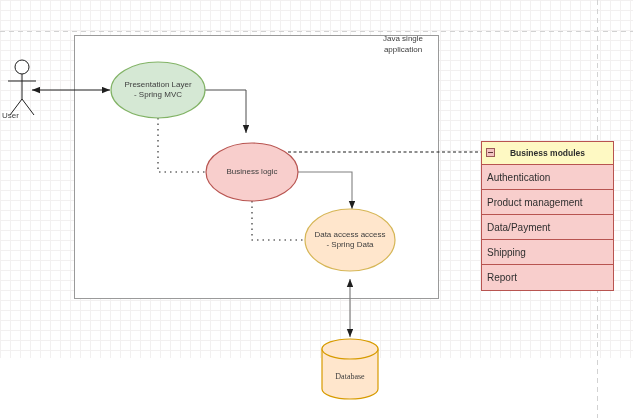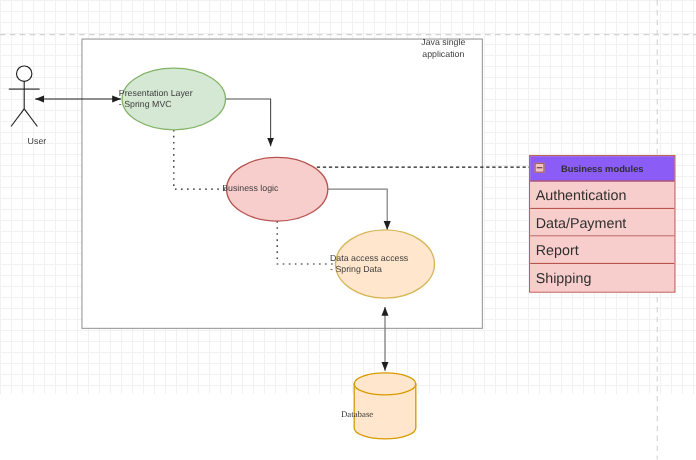--- a/index.html
+++ b/index.html
@@ -35,20 +35,21 @@
   #svg-layer {
     position: absolute;
     left: 0;
     top: 0;
     width: 633px;
     height: 418px;
   }
 
   .node-label {
     position: absolute;
+    text-align: center;
     color: #3d3d3d;
     font-size: 8px;
     line-height: 10px;
     pointer-events: none;
     white-space: pre-line;
   }
 
   .container-label {
     position: absolute;
     left: 370px;
@@ -57,23 +58,23 @@
     text-align: center;
     color: #3d3d3d;
     font-size: 8px;
     line-height: 10.5px;
     white-space: pre-line;
   }
 
   .actor-label {
     position: absolute;
     left: 2px;
-    top: 124px;
+    top: 111px;
     width: 40px;
-    text-align: right;
+    text-align: left;
     color: #3d3d3d;
     font-size: 8px;
   }
 
   
   #modules-table {
     position: absolute;
     left: 481px;
     top: 141px;
     width: 133px;
@@ -84,21 +85,21 @@
   .module-header {
     position: relative;
     height: 23px;
     line-height: 23px;
     text-align: center;
     font-size: 8.5px;
     font-weight: bold;
     color: #2f2f2f;
     border-bottom: 1px solid #b85450;
     box-sizing: border-box;
-    background: #8b5cf6;
+    background: #fef9c3;
   }
   .collapse-icon {
     position: absolute;
     left: 4px;
     top: 6px;
     width: 9px;
     height: 9px;
     border: 1px solid #9a5a57;
     background: #f3c3c1;
     box-sizing: border-box;
@@ -109,21 +110,21 @@
     left: 1px;
     top: 3px;
     width: 5px;
     height: 1px;
     background: #5d3533;
   }
   .module-row {
     height: 25px;
     line-height: 25px;
     padding-left: 5px;
-    font-size: 13px;
+    font-size: 10px;
     color: #2f2f2f;
     border-bottom: 1px solid #b85450;
     box-sizing: border-box;
     background: #f8cecc;
   }
   .module-row:last-child {
     border-bottom: none;
   }
 </style>
 </head>
@@ -200,23 +201,26 @@
 
   <div id="modules-table">
     <div class="module-header">
       <span class="collapse-icon"></span>
       <span>Business modules</span>
     </div>
     <div class="module-row">
       <span>Authentication</span>
     </div>
     <div class="module-row">
+      <span>Product management</span>
+    </div>
+    <div class="module-row">
       <span>Data/Payment</span>
     </div>
     <div class="module-row">
+      <span>Shipping</span>
+    </div>
+    <div class="module-row">
       <span>Report</span>
     </div>
-    <div class="module-row">
-      <span>Shipping</span>
-    </div>
   </div>
 
 </div>
 
 </body></html>

